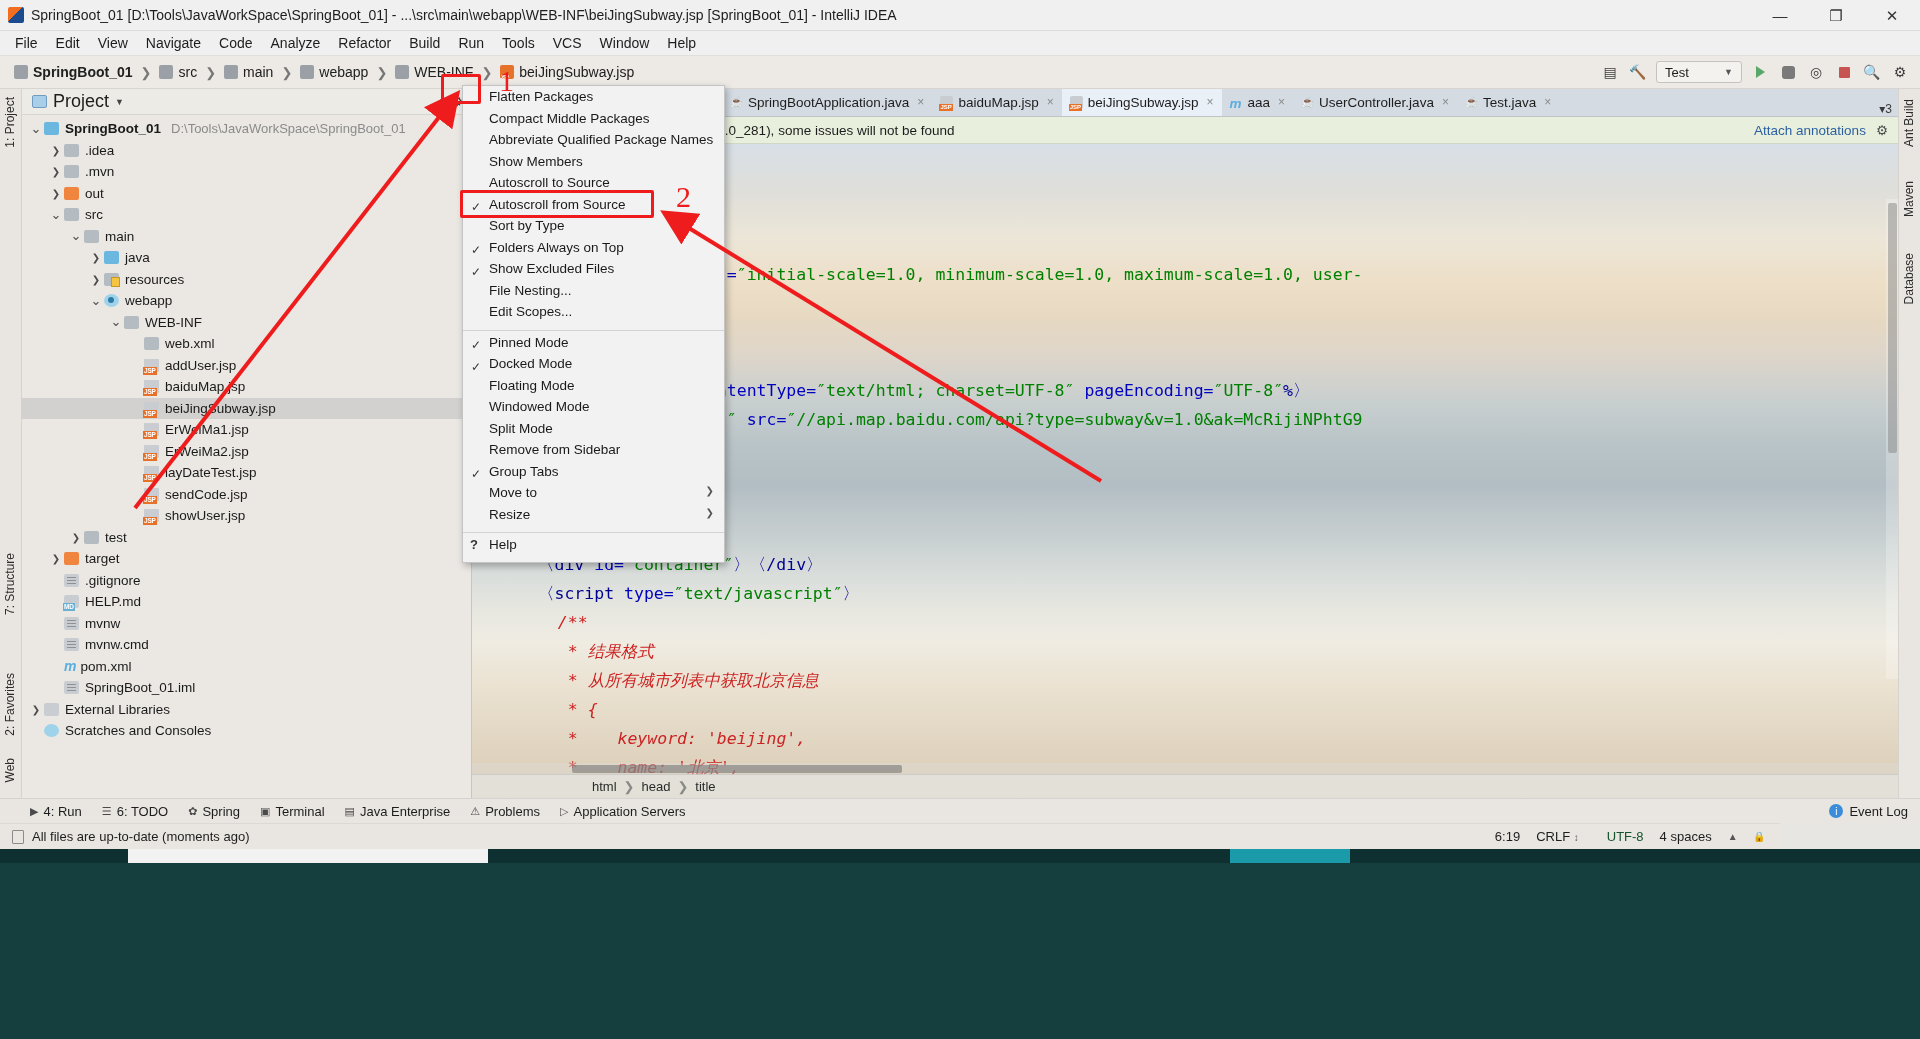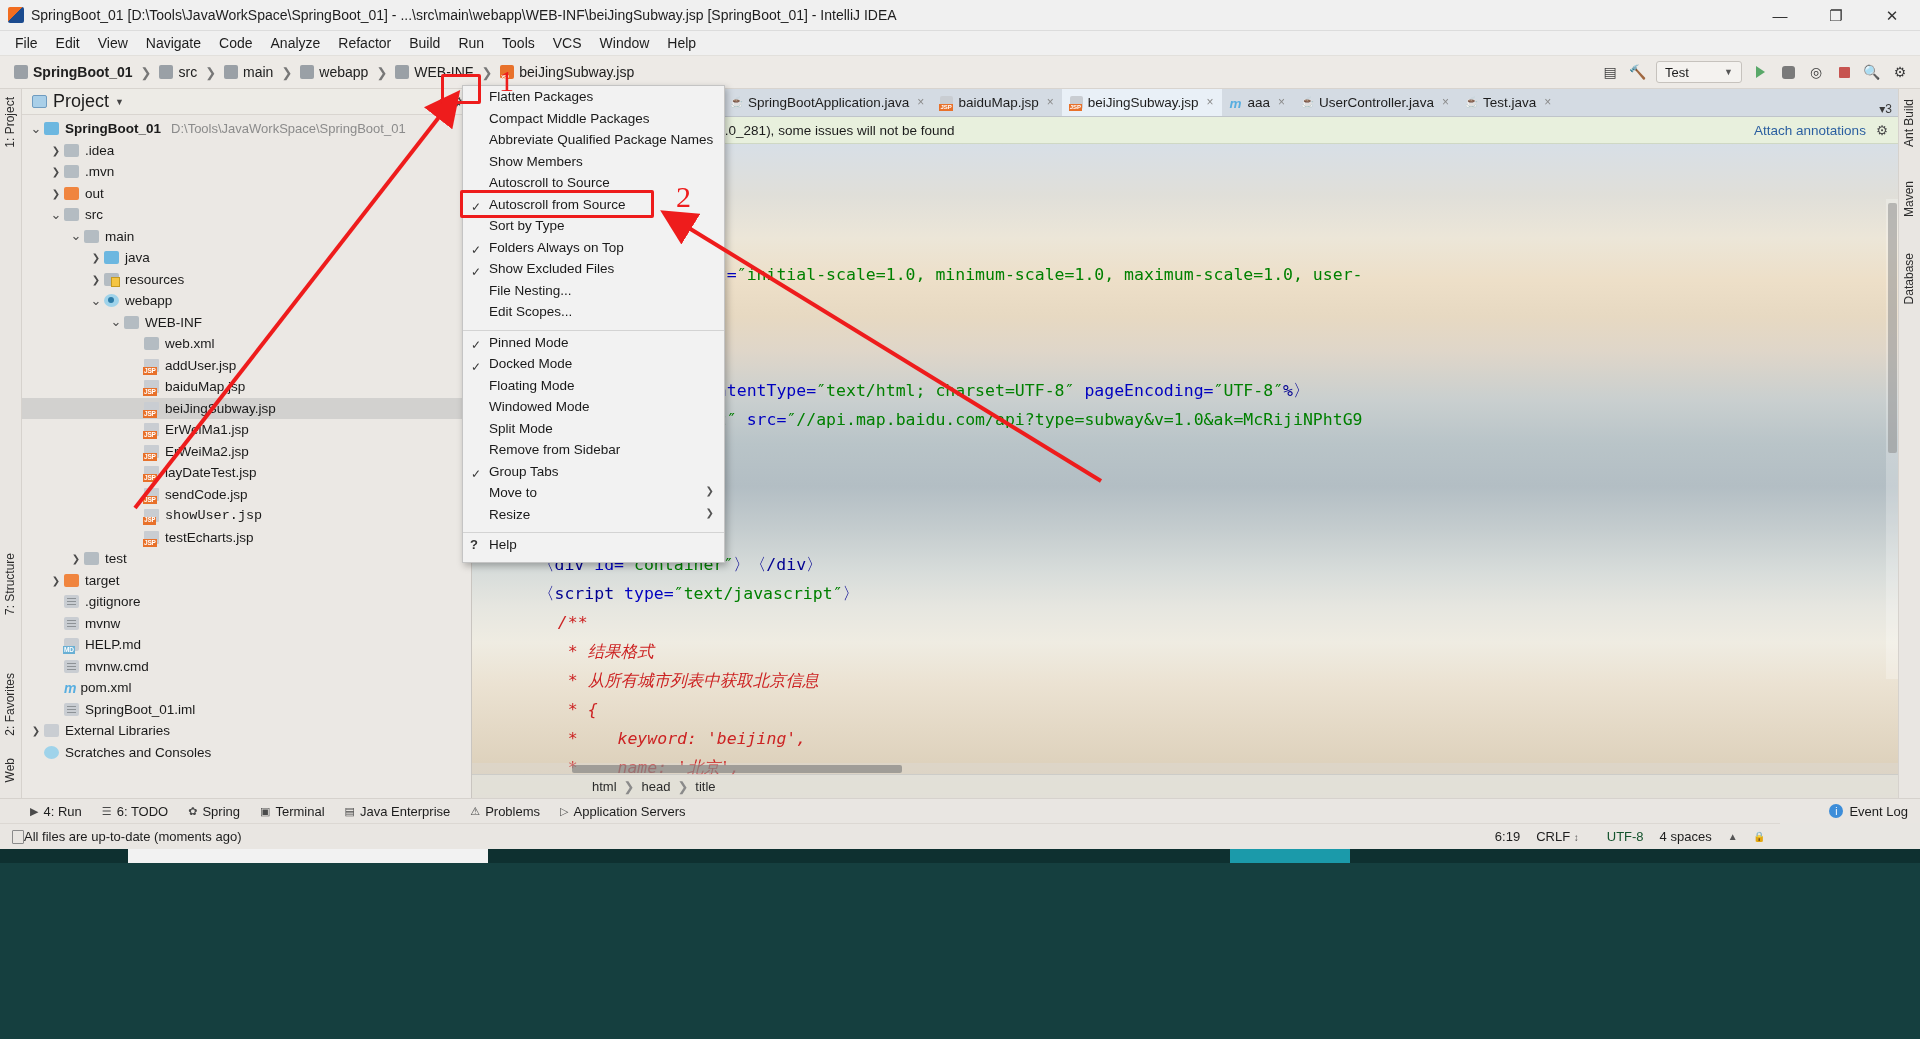--- a/index.html
+++ b/index.html
@@ -292,21 +292,21 @@
     font-size: 13px; color: #1d1d1d;
   }
   .bb-item { display: flex; align-items: center; gap: 5px; white-space: nowrap; }
   .bb-right { margin-left: auto; display: flex; align-items: center; gap: 6px; padding-right: 12px; }
   .evt-ic { width: 14px; height: 14px; border-radius: 50%; background: #3c8dd9; color: #fff; font-size: 10px; display:flex; align-items:center; justify-content:center; }
 
   
   .status-bar {
     position: absolute; left: 0; top: 823px; width: 1780px; height: 26px;
     background: #e9e6e2; border-top: 1px solid #dcd8d3;
-    display: flex; align-items: center; padding-left: 12px; 
+    display: flex; align-items: center; padding-left: 12px; gap: 8px;
     font-size: 13px; color: #1d1d1d;
   }
   .sb-right { margin-left: auto; display: flex; align-items: center; gap: 16px; padding-right: 14px; }
   .sb-dim { color: #14532d; margin-left: 12px; }
   .sb-ic { font-size: 10px; color: #555; }
   .note-ic { width: 12px; height: 14px; border: 1px solid #8b8b8b; border-radius: 1px; }
 
   
   .taskbar {
     position: absolute; left: 0; top: 849px; width: 1920px; height: 190px;
@@ -543,54 +543,49 @@
         <div class="node" style="padding-left: 106px;">
           <span class="twisty none"></span>
           <span class="nicon jsp"></span>
           <span class="nlabel">layDateTest.jsp</span>
         </div>
         <div class="node" style="padding-left: 106px;">
           <span class="twisty none"></span>
           <span class="nicon jsp"></span>
           <span class="nlabel">sendCode.jsp</span>
         </div>
-        <div class="node" style="padding-left: 106px; font-family: Liberation Mono, monospace;">
+        <div class="node" style="padding-left: 106px;">
           <span class="twisty none"></span>
           <span class="nicon jsp"></span>
           <span class="nlabel">showUser.jsp</span>
-        </div>
-        <div class="node" style="padding-left: 106px;">
-          <span class="twisty none"></span>
-          <span class="nicon jsp"></span>
-          <span class="nlabel">testEcharts.jsp</span>
         </div>
         <div class="node" style="padding-left: 46px;">
           <span class="twisty">❯</span>
           <span class="nicon folder"></span>
           <span class="nlabel">test</span>
         </div>
         <div class="node" style="padding-left: 26px;">
           <span class="twisty">❯</span>
           <span class="nicon folder-target"></span>
           <span class="nlabel">target</span>
         </div>
         <div class="node" style="padding-left: 26px;">
           <span class="twisty none"></span>
           <span class="nicon file"></span>
           <span class="nlabel">.gitignore</span>
         </div>
         <div class="node" style="padding-left: 26px;">
           <span class="twisty none"></span>
+          <span class="nicon md"></span>
+          <span class="nlabel">HELP.md</span>
+        </div>
+        <div class="node" style="padding-left: 26px;">
+          <span class="twisty none"></span>
           <span class="nicon file"></span>
           <span class="nlabel">mvnw</span>
-        </div>
-        <div class="node" style="padding-left: 26px;">
-          <span class="twisty none"></span>
-          <span class="nicon md"></span>
-          <span class="nlabel">HELP.md</span>
         </div>
         <div class="node" style="padding-left: 26px;">
           <span class="twisty none"></span>
           <span class="nicon file"></span>
           <span class="nlabel">mvnw.cmd</span>
         </div>
         <div class="node" style="padding-left: 26px;">
           <span class="twisty none"></span>
           <span class="mlogo">m</span>
           <span class="nlabel">pom.xml</span>

